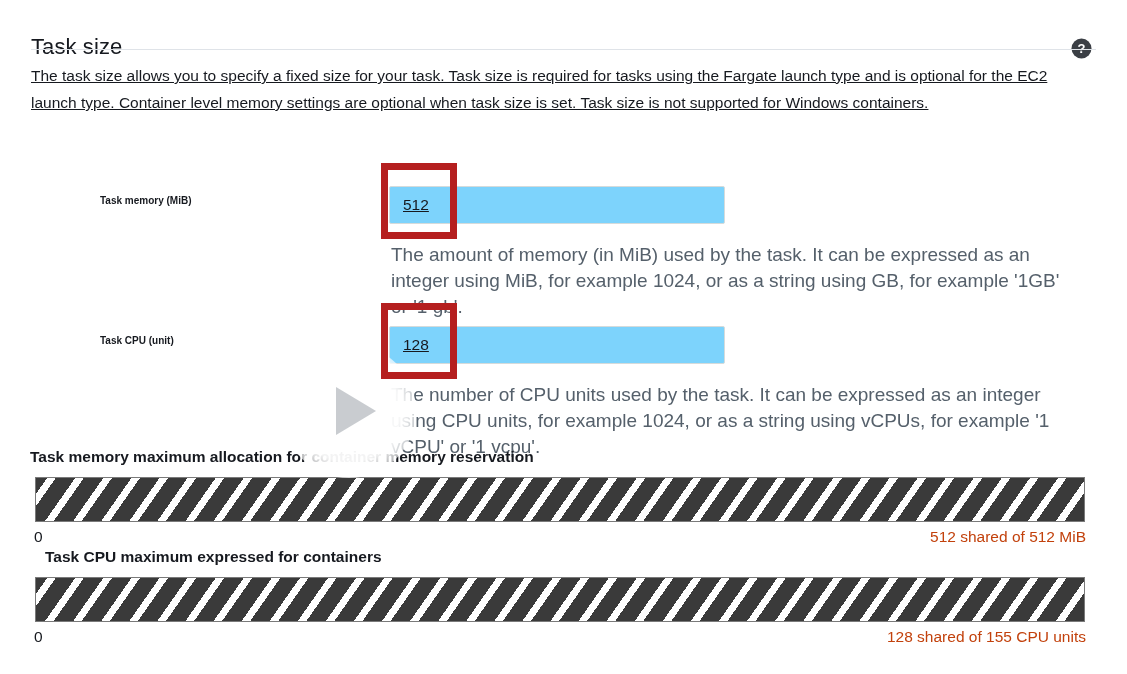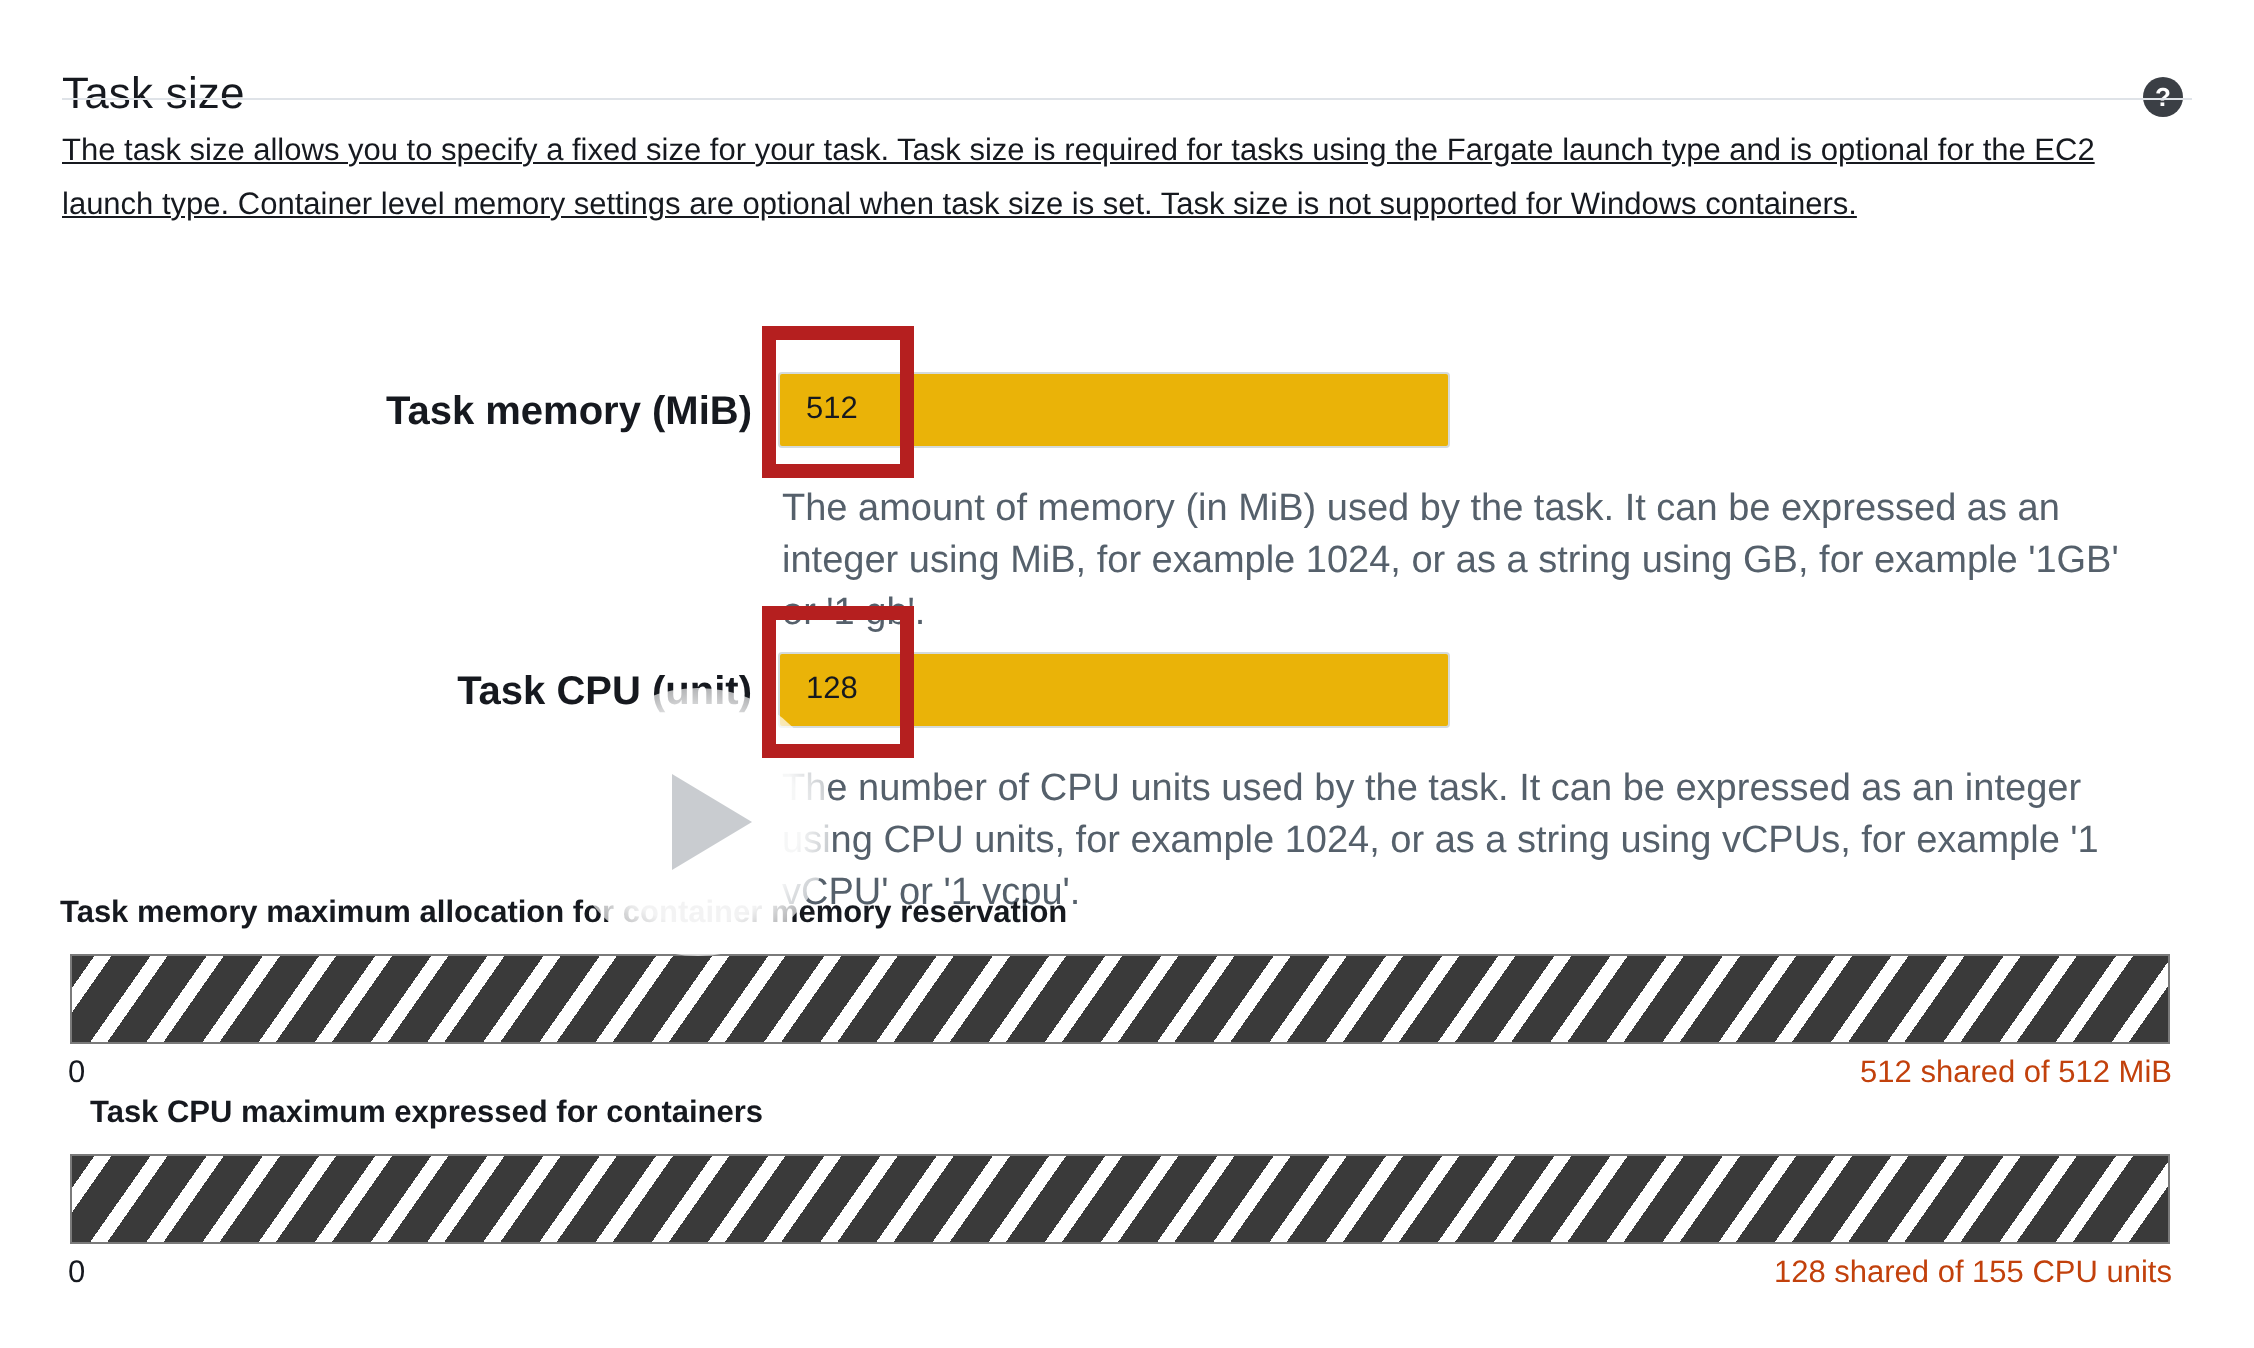--- a/index.html
+++ b/index.html
@@ -67,40 +67,41 @@
     width: 1127px;
   }
   .form-row.memory { top: 186px; }
   .form-row.cpu    { top: 326px; }
 
   .field-label {
     position: absolute;
     left: 100px;
     top: 9px;
     width: 276px;
-    text-align: right;
-    font-size: 20px;
+    text-align: left;
+    font-size: 10px;
     font-weight: bold;
     color: #16191f;
   }
   .field-input {
     position: absolute;
     left: 389px;
     top: 0;
     width: 336px;
     height: 38px;
     box-sizing: border-box;
     border: 1px solid #d5dbdb;
     border-radius: 2px;
-    background: #eab308;
+    background: #7dd3fc;
     font-family: "Liberation Sans", sans-serif;
     font-size: 15.5px;
     color: #16191f;
     padding: 0 13px;
     outline: none;
+    text-decoration: underline;
   }
   .field-help {
     position: absolute;
     left: 391px;
     top: 56px;
     width: 675px;
     font-size: 19px;
     line-height: 26px;
     color: #55606b;
   }

